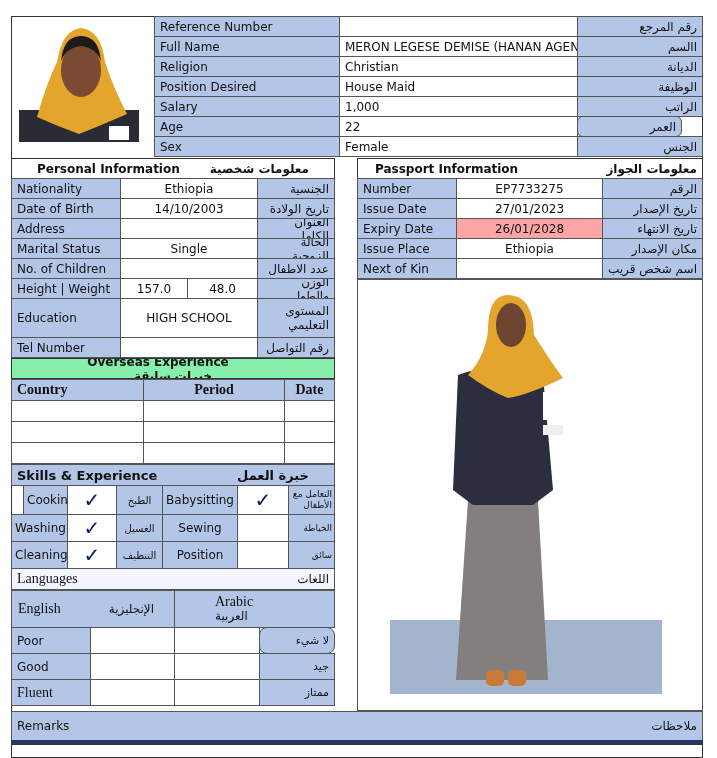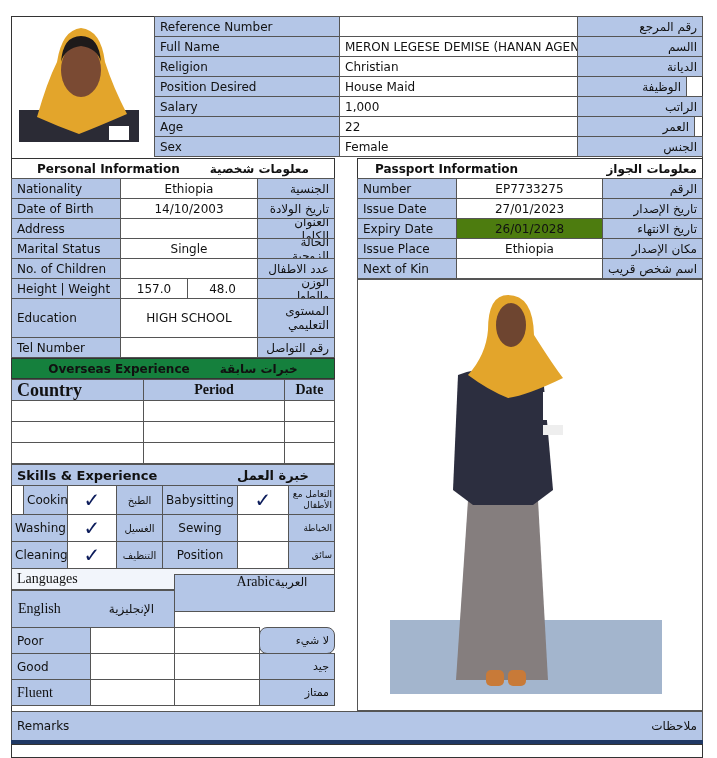--- a/index.html
+++ b/index.html
@@ -57,39 +57,39 @@
     </div>
     <div class="cell blue ar" style="left: 577px; top: 56px; width: 126px; height: 21px;">
       <span>الديانة</span>
     </div>
     <div class="cell blue" style="left: 154px; top: 76px; width: 186px; height: 21px;">
       <span>Position Desired</span>
     </div>
     <div class="cell " style="left: 339px; top: 76px; width: 239px; height: 21px; background: rgb(255, 255, 255);">
       <span>House Maid</span>
     </div>
-    <div class="cell blue ar" style="left: 577px; top: 76px; width: 110px; height: 21px;">
+    <div class="cell blue ar" style="left: 577px; top: 76px; width: 126px; height: 21px;">
       <span>الوظيفة</span>
     </div>
     <div class="cell blue" style="left: 154px; top: 96px; width: 186px; height: 21px;">
       <span>Salary</span>
     </div>
     <div class="cell " style="left: 339px; top: 96px; width: 239px; height: 21px; background: rgb(255, 255, 255);">
       <span>1,000</span>
     </div>
     <div class="cell blue ar" style="left: 577px; top: 96px; width: 126px; height: 21px;">
       <span>الراتب</span>
     </div>
     <div class="cell blue" style="left: 154px; top: 116px; width: 186px; height: 21px;">
       <span>Age</span>
     </div>
     <div class="cell " style="left: 339px; top: 116px; width: 239px; height: 21px; background: rgb(255, 255, 255);">
       <span>22</span>
     </div>
-    <div class="cell blue ar" style="left: 577px; top: 116px; width: 118px; height: 21px;">
+    <div class="cell blue ar" style="left: 577px; top: 116px; width: 105px; height: 21px; border-radius: 6px;">
       <span>العمر</span>
     </div>
     <div class="cell blue" style="left: 154px; top: 136px; width: 186px; height: 21px;">
       <span>Sex</span>
     </div>
     <div class="cell " style="left: 339px; top: 136px; width: 239px; height: 21px; background: rgb(255, 255, 255);">
       <span>Female</span>
     </div>
     <div class="cell blue ar" style="left: 577px; top: 136px; width: 126px; height: 21px;">
       <span>الجنس</span>
@@ -197,21 +197,21 @@
     </div>
     <div class="cell center" style="left: 456px; top: 198px; width: 147px; height: 21px; background: rgb(255, 255, 255);">
       <span>27/01/2023</span>
     </div>
     <div class="cell blue ar" style="left: 602px; top: 198px; width: 101px; height: 21px;">
       <span>تاريخ الإصدار</span>
     </div>
     <div class="cell blue" style="left: 357px; top: 218px; width: 100px; height: 21px;">
       <span>Expiry Date</span>
     </div>
-    <div class="cell center" style="left: 456px; top: 218px; width: 147px; height: 21px; background: #4d7c0f;">
+    <div class="cell center" style="left: 456px; top: 218px; width: 147px; height: 21px; background: #fca5a5;">
       <span>26/01/2028</span>
     </div>
     <div class="cell blue ar" style="left: 602px; top: 218px; width: 101px; height: 21px;">
       <span>تاريخ الانتهاء</span>
     </div>
     <div class="cell blue" style="left: 357px; top: 238px; width: 100px; height: 21px;">
       <span>Issue Place</span>
     </div>
     <div class="cell center" style="left: 456px; top: 238px; width: 147px; height: 21px; background: rgb(255, 255, 255);">
       <span>Ethiopia</span>
@@ -237,25 +237,25 @@
     <path d="M100 95 Q140 80 185 95 L195 210 L175 225 L115 225 L95 210 Z" fill="#2c2e3f"></path>
     <rect x="185" y="112" width="18" height="28" fill="#fff"></rect>
     <rect x="185" y="145" width="20" height="10" fill="#eee"></rect>
     <path d="M150 15 Q175 15 176 55 Q195 85 205 98 Q170 115 150 118 Q130 110 110 95 Q128 75 130 50 Q130 15 150 15Z" fill="#e3a52b"></path>
     <ellipse cx="153" cy="45" rx="15" ry="22" fill="#6e4530"></ellipse>
     <rect x="128" y="390" width="18" height="16" rx="5" fill="#c87a38"></rect>
     <rect x="150" y="390" width="18" height="16" rx="5" fill="#c87a38"></rect>
   </svg>
 </div>
 
-<div class="cell center bold" style="left:11px;top:358px;width:324px;height:21px;background:#15803d;border-color:#333;">
+<div class="cell center bold" style="left:11px;top:358px;width:324px;height:21px;background:#86efac;border-color:#333;flex-direction:column;">
   <span style="margin-right:30px;">Overseas Experience</span>
   <span>خبرات سابقة</span>
 </div>
-<div class="cell blue serif bold" style="left:11px;top:379px;width:133px;height:22px;font-size:18px;">
+<div class="cell blue serif bold" style="left:11px;top:379px;width:133px;height:22px;font-size:14px;">
     <span>Country</span>
   </div>
 <div class="cell blue serif bold center" style="left:143px;top:379px;width:142px;height:22px;font-size:14px;">
     <span>Period</span>
   </div>
 <div class="cell blue serif bold center" style="left:284px;top:379px;width:51px;height:22px;font-size:14px;">
     <span>Date</span>
   </div>
 <div id="overseas-rows">
     <div class="cell " style="left: 11px; top: 400px; width: 133px; height: 22px; background: rgb(255, 255, 255);"></div>
@@ -331,21 +331,21 @@
   </div>
 
 <div class="cell serif" style="left:11px;top:568px;width:324px;height:22px;background:#f2f5fb;justify-content:space-between;font-size:14px;">
   <span>Languages</span>
   <span style="font-size:12px;">اللغات</span>
 </div>
 <div class="cell blue serif" style="left:11px;top:590px;width:164px;height:38px;justify-content:space-between;font-size:14px;padding:0 20px 0 6px;">
   <span>English</span>
   <span style="font-size:12px;">الإنجليزية</span>
 </div>
-<div class="cell blue serif" style="left:174px;top:574px;width:161px;height:38px;flex-direction:row;align-items:flex-start;justify-content:center;font-size:14px;line-height:14px;padding-left:40px;">
+<div class="cell blue serif" style="left:174px;top:590px;width:161px;height:38px;flex-direction:column;align-items:flex-start;justify-content:center;font-size:14px;line-height:14px;padding-left:40px;">
   <span>Arabic</span>
   <span style="font-size:12px;">العربية</span>
 </div>
 <div id="lang-rows">
     <div class="cell blue" style="left: 11px; top: 627px; width: 80px; height: 27px;">
       <span>Poor</span>
     </div>
     <div class="cell " style="left: 90px; top: 627px; width: 85px; height: 27px; background: rgb(255, 255, 255);"></div>
     <div class="cell " style="left: 174px; top: 627px; width: 86px; height: 27px; background: rgb(255, 255, 255);"></div>
     <div class="cell blue ar" style="left: 259px; top: 627px; width: 76px; height: 27px; font-size: 11px; border-radius: 8px;">

